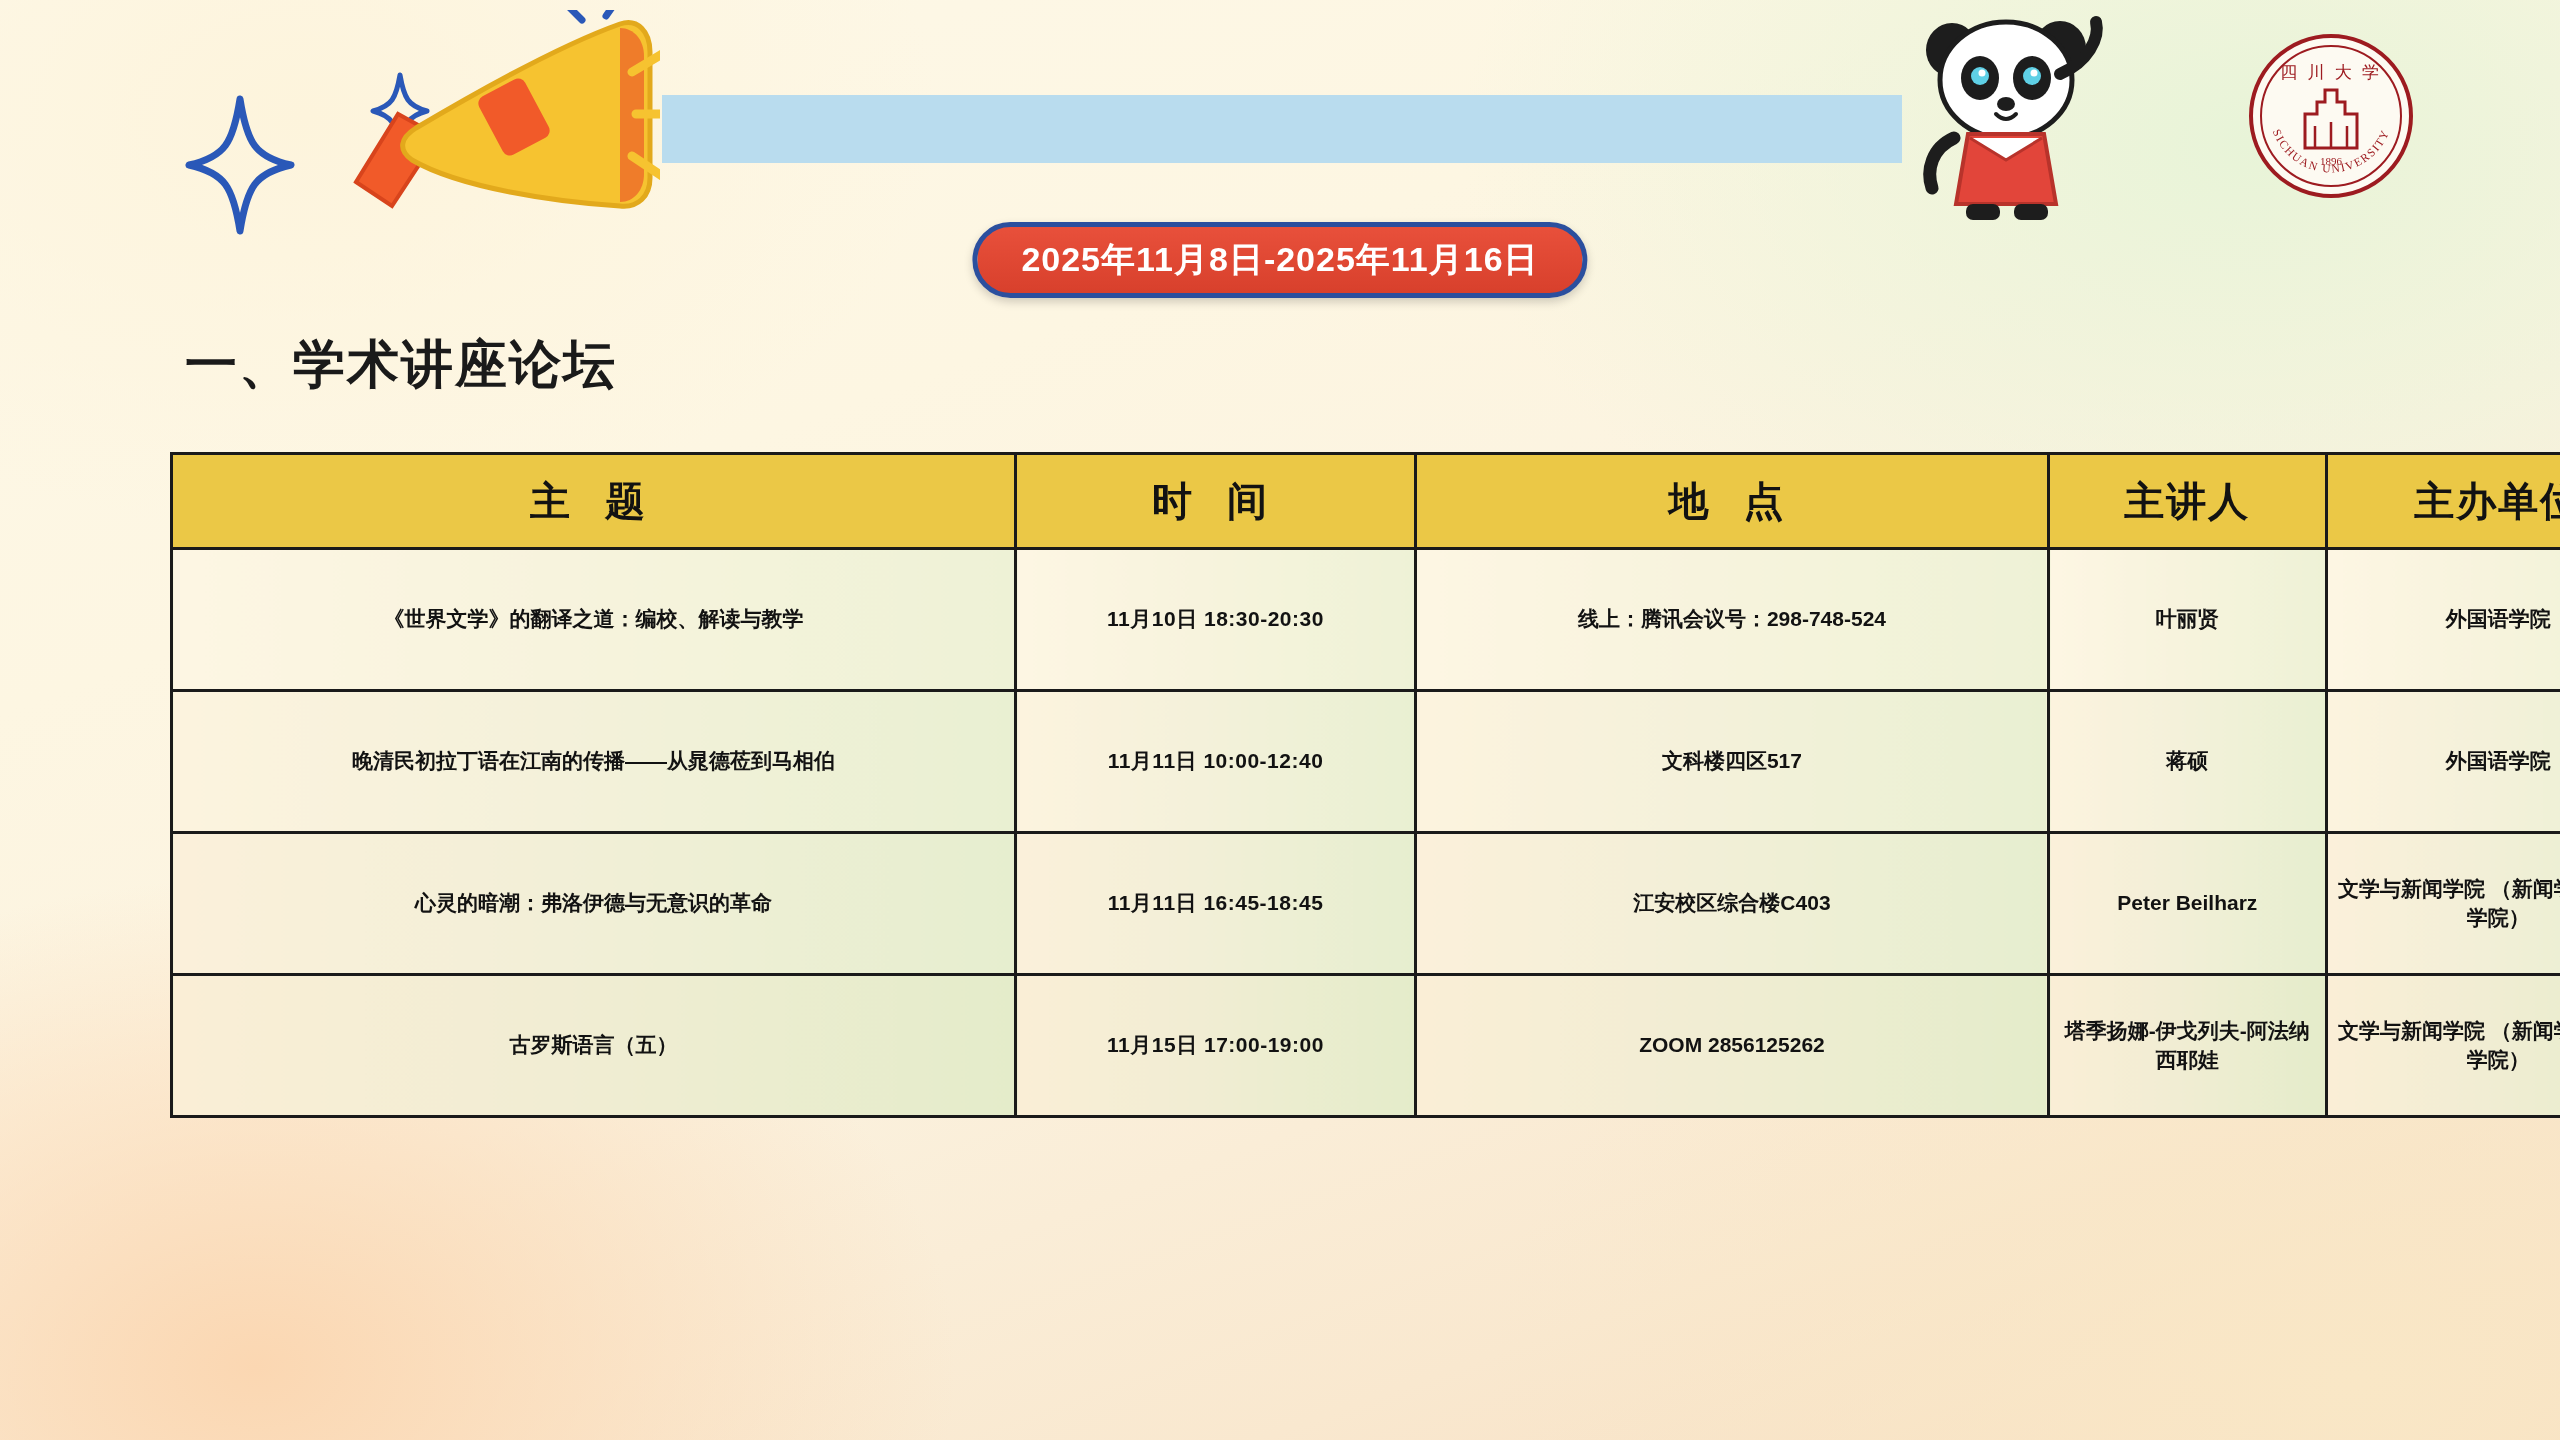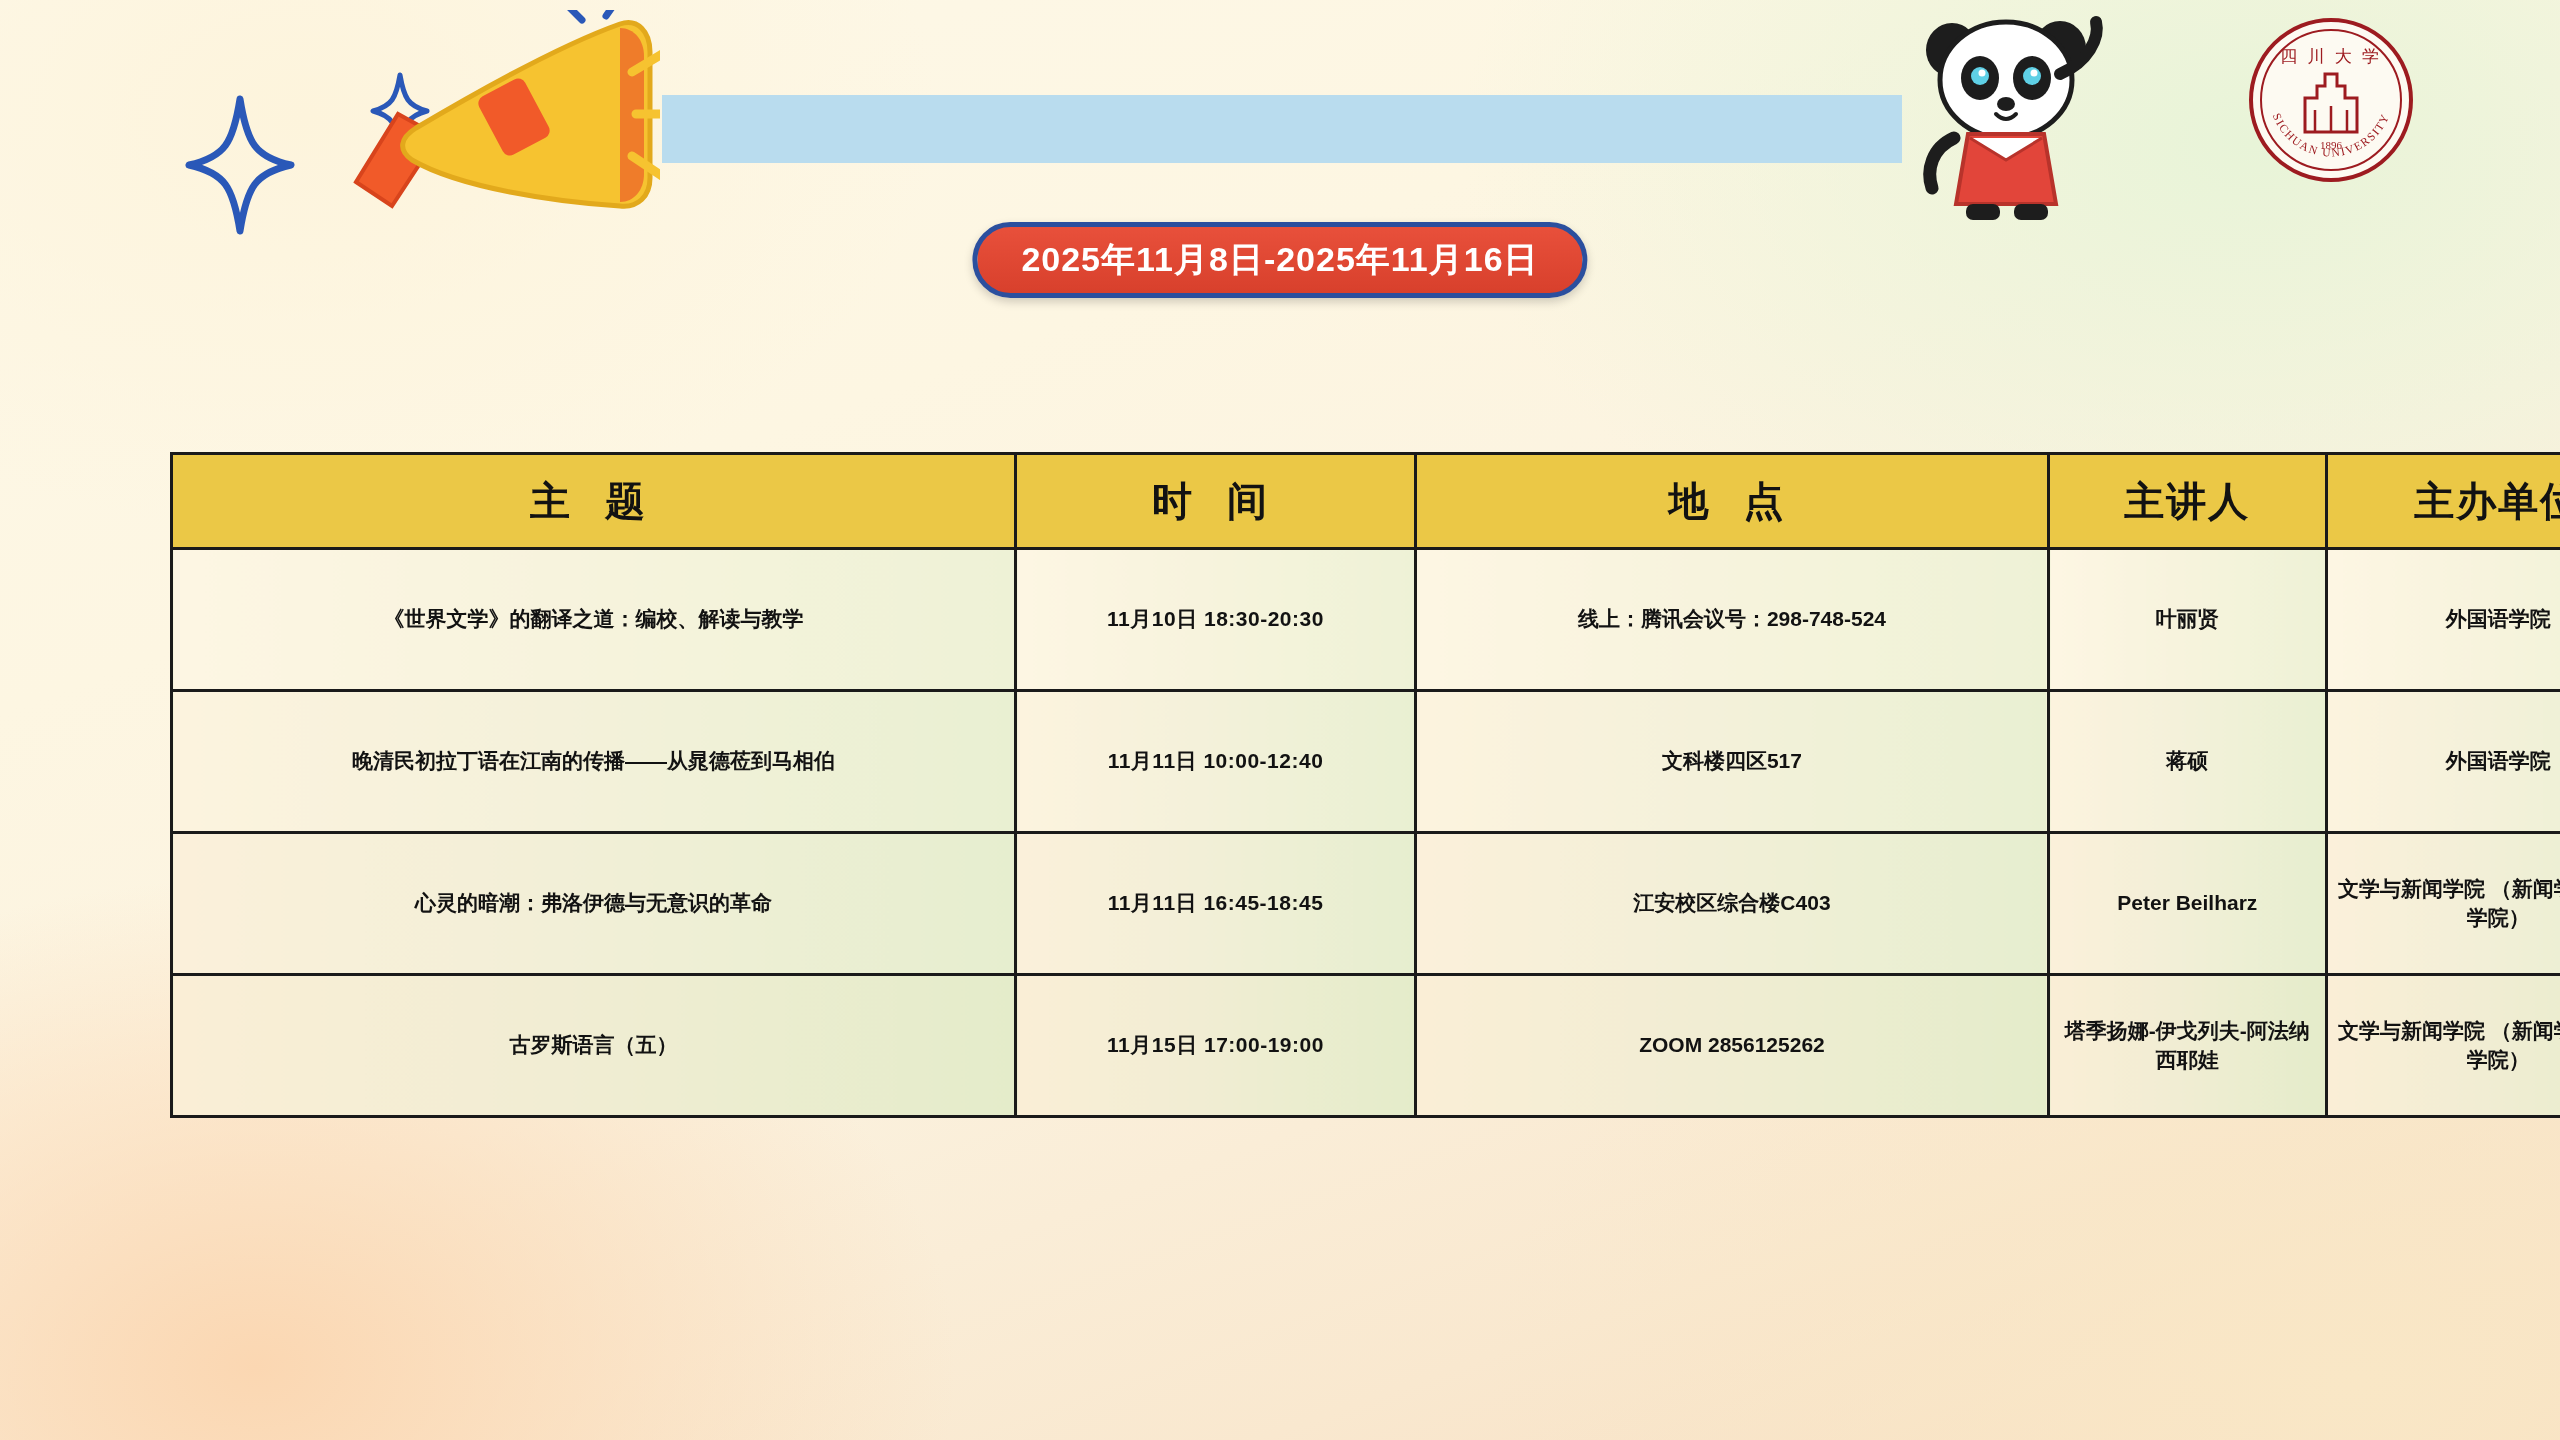--- a/index.html
+++ b/index.html
@@ -26,21 +26,21 @@
 
   
   .sparkle {
     position: absolute;
     color: #2a58b8;
   }
   .sparkle svg { display: block; }
 
   .megaphone { position: absolute; left: 320px; top: 10px; }
   .panda { position: absolute; left: 1910px; top: 8px; }
-  .logo-badge { position: absolute; left: 2245px; top: 14px; }
+  .logo-badge { position: absolute; left: 2245px; top: 30px; }
   .title-band {
     position: absolute;
     left: 662px;
     top: 95px;
     width: 1240px;
     height: 68px;
     background: #b9dcee;
   }
   .title-text {
     position: absolute;
@@ -208,20 +208,21 @@
       <text font-family="Liberation Serif, serif" font-size="11.5" fill="#9d1b20" letter-spacing="1.6">
         <textPath href="#arcpath" startOffset="50%" text-anchor="middle">SICHUAN  UNIVERSITY</textPath>
       </text>
     </svg>
   </div>
 
   <div class="title-band"></div>
 
   <div class="date-pill">2025年11月8日-2025年11月16日</div>
 
+  <div class="section-heading">一、学术讲座论坛</div>
 
   <div class="table-wrap">
     <table class="sched">
       <colgroup>
         <col class="c-topic">
           <col class="c-time">
           <col class="c-place">
           <col class="c-speaker">
           <col class="c-host">
       </colgroup>

